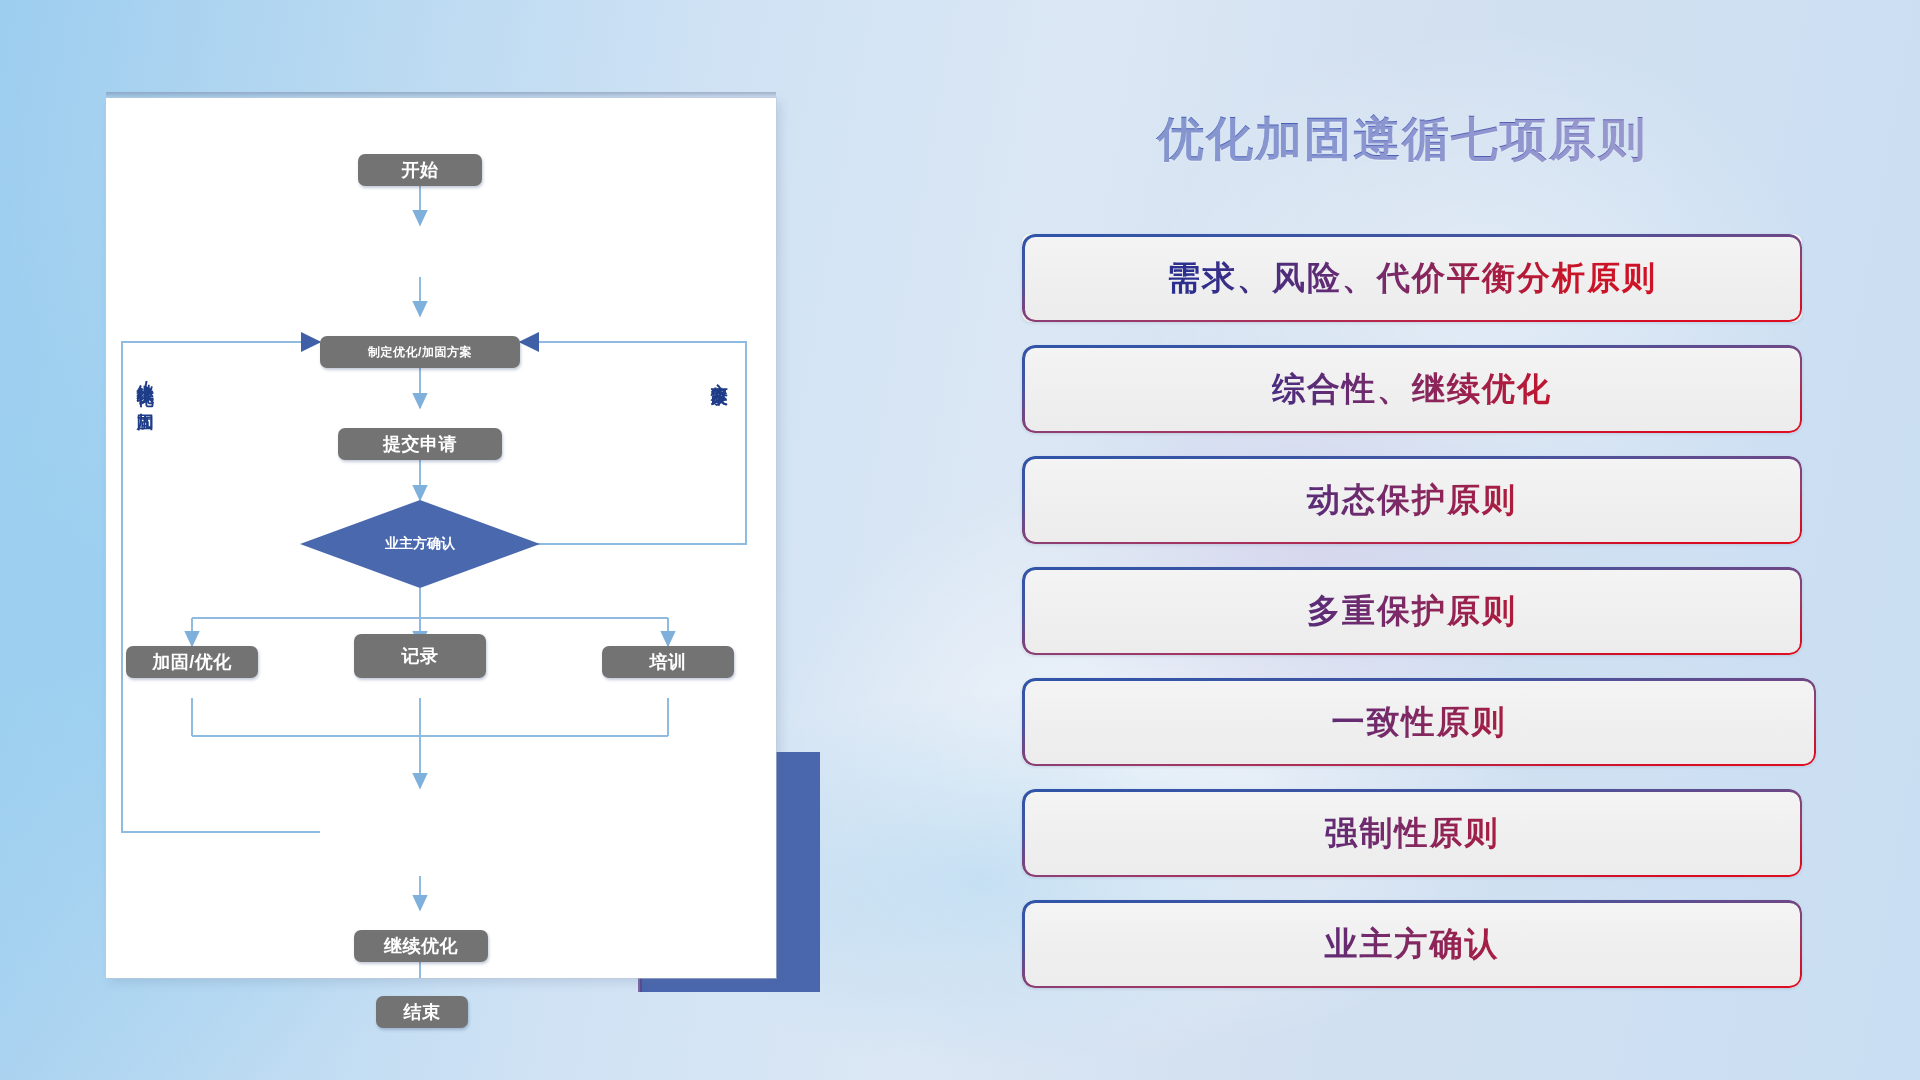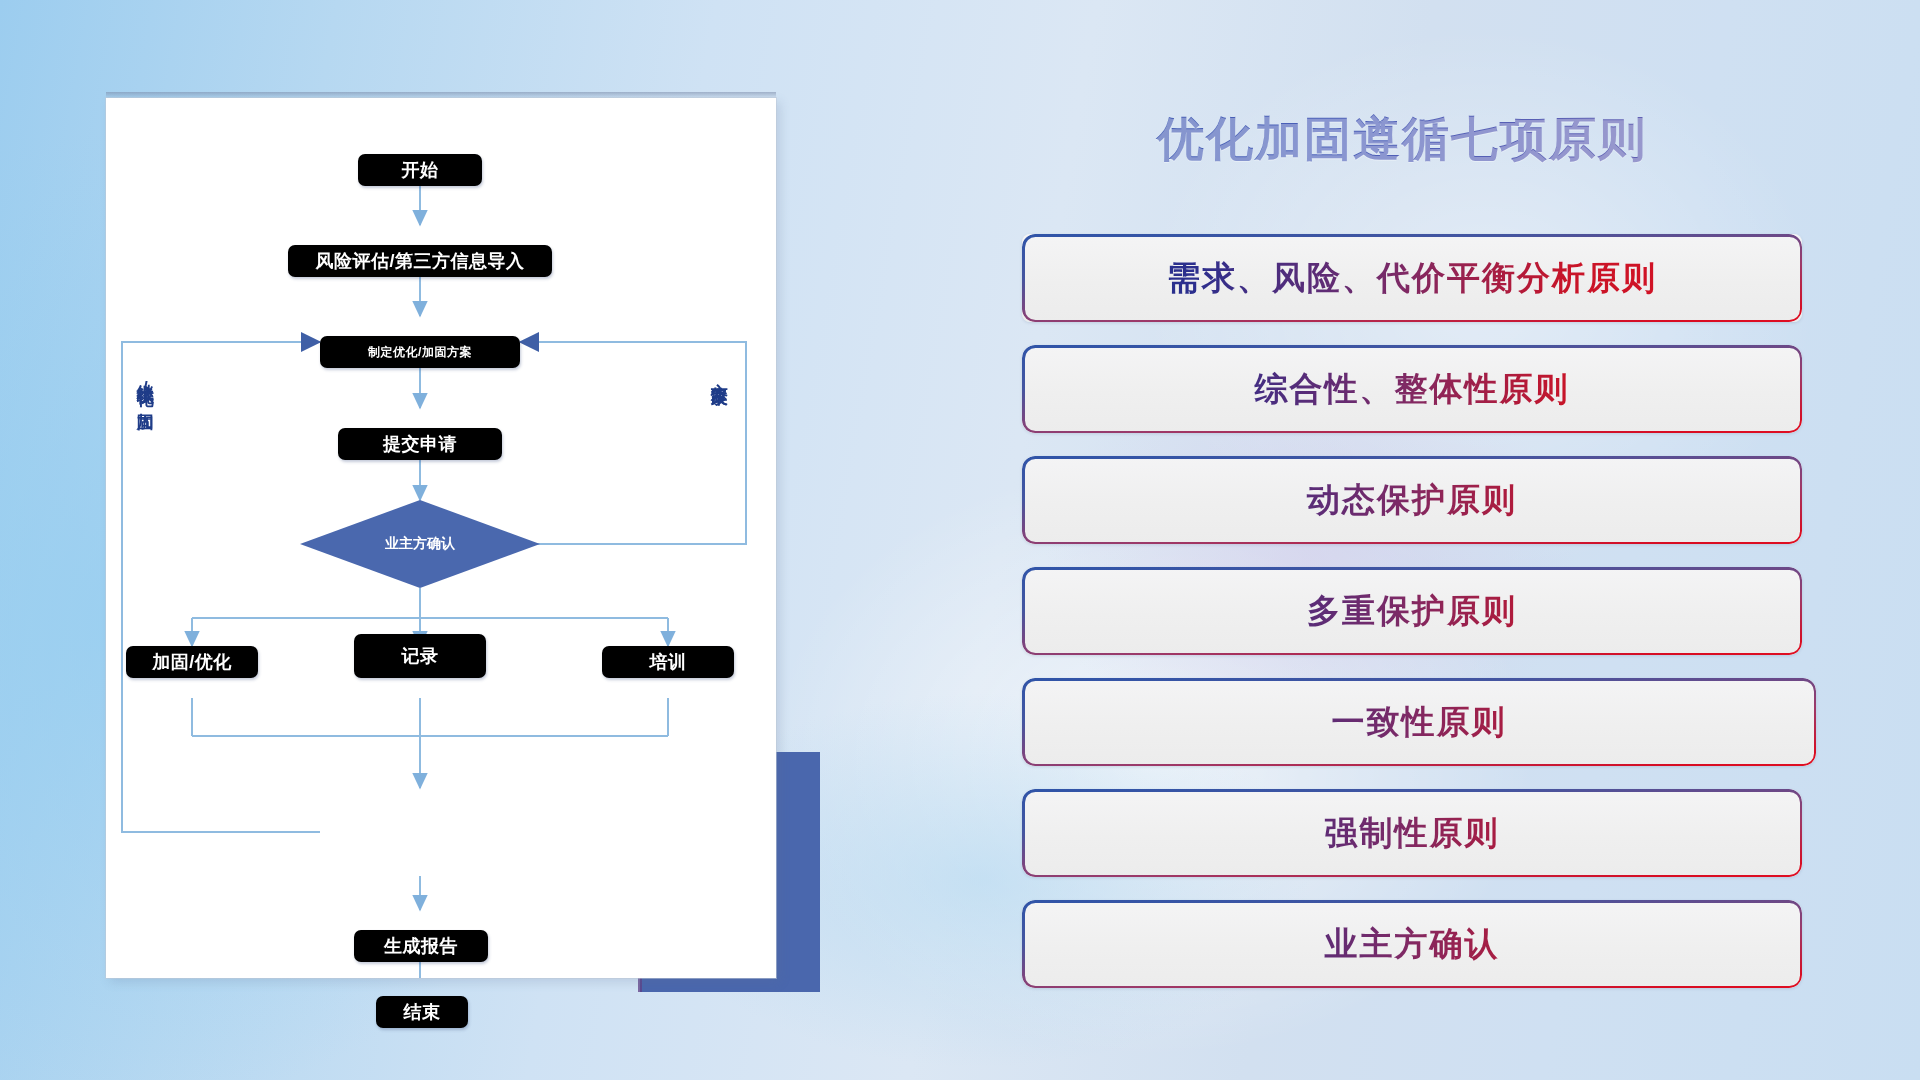--- a/index.html
+++ b/index.html
@@ -28,21 +28,21 @@
   #deco-block:after{content:"";position:absolute;left:-2px;top:0;width:4px;height:100%;
                     background:linear-gradient(180deg,#3b2f7a,#5f3f86);opacity:.75;}
 
   #flow-card{position:absolute;left:106px;top:98px;width:670px;height:880px;background:#ffffff;
              box-shadow:0 0 0 1px rgba(190,200,215,.55), 4px 4px 10px rgba(90,110,150,.20);}
   #flow-card:before{content:"";position:absolute;left:0;top:-6px;width:100%;height:6px;
              background:linear-gradient(180deg,rgba(120,135,165,.55),rgba(120,135,165,0));}
 
   #flow{position:absolute;left:0;top:0;width:670px;height:880px;}
 
-  .node{position:absolute;background:#000000;color:#fff;border-radius:7px;
+  .node{position:absolute;background:#737373;color:#fff;border-radius:7px;
         display:flex;align-items:center;justify-content:center;
         font-weight:bold;letter-spacing:.5px;text-align:center;
         box-shadow:1px 2px 3px rgba(60,80,130,.30);}
   .node span{display:block;}
 
   .diamond{position:absolute;display:flex;align-items:center;justify-content:center;
            color:#fff;font-weight:bold;}
   .diamond .dshape{position:absolute;inset:0;background:#4a68ae;
            clip-path:polygon(50% 0%,100% 50%,50% 100%,0% 50%);}
   .diamond span{position:relative;z-index:2;}
@@ -115,23 +115,20 @@
       <path d="M214,734 L16,734 L16,244 L214,244" marker-end="url(#ahd)"></path>
 
       <path d="M414,446 L640,446 L640,244 L414,244" marker-end="url(#ahd)"></path>
     </g>
   </svg>
 
   <div class="node" style="left:252px;top:56px;width:124px;height:32px;font-size:18px;">
     <span>开始</span>
   </div>
 
-  <div class="node" style="left:182px;top:147px;width:264px;height:32px;font-size:18px;">
-    <span>风险评估/第三方信息导入</span>
-  </div>
 
   <div class="node" style="left:214px;top:238px;width:200px;height:32px;font-size:12px;">
     <span>制定优化/加固方案</span>
   </div>
 
   <div class="node" style="left:232px;top:330px;width:164px;height:32px;font-size:18px;">
     <span>提交申请</span>
   </div>
 
   <div class="diamond" style="left:194px;top:402px;width:240px;height:88px;font-size:14px;">
@@ -146,42 +143,42 @@
   <div class="node" style="left:248px;top:536px;width:132px;height:44px;font-size:18px;">
     <span>记录</span>
   </div>
 
   <div class="node" style="left:496px;top:548px;width:132px;height:32px;font-size:18px;">
     <span>培训</span>
   </div>
 
 
   <div class="node" style="left:248px;top:832px;width:134px;height:32px;font-size:18px;">
-    <span>生成报告</span>
+    <span>继续优化</span>
   </div>
 
   <div class="node" style="left:270px;top:898px;width:92px;height:32px;font-size:18px;">
     <span>结束</span>
   </div>
 
   <div class="vlabel" style="left:30px;top:272px;font-size:17px;">继续优化/加固</div>
 
   <div class="vlabel" style="left:604px;top:272px;font-size:17px;">方案修改</div>
 </div>
 
 <div id="panel-title">优化加固遵循七项原则</div>
 
 <div class="pcard" style="top:234px;border-radius:8px;">
   <div class="brd"></div>
   <div class="ptxt">需求、风险、代价平衡分析原则</div>
 </div>
 
 <div class="pcard" style="top:345px;">
   <div class="brd"></div>
-  <div class="ptxt">综合性、整体性原则</div>
+  <div class="ptxt">综合性、继续优化</div>
 </div>
 
 <div class="pcard" style="top:456px;">
   <div class="brd"></div>
   <div class="ptxt">动态保护原则</div>
 </div>
 
 <div class="pcard" style="top:567px;">
   <div class="brd"></div>
   <div class="ptxt">多重保护原则</div>

